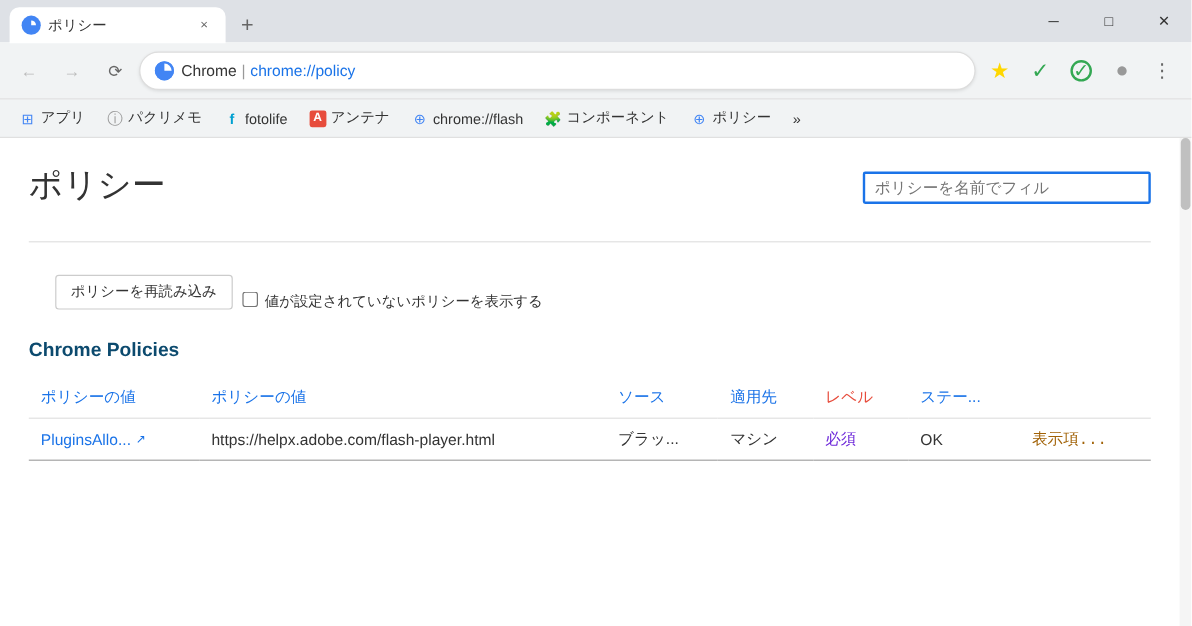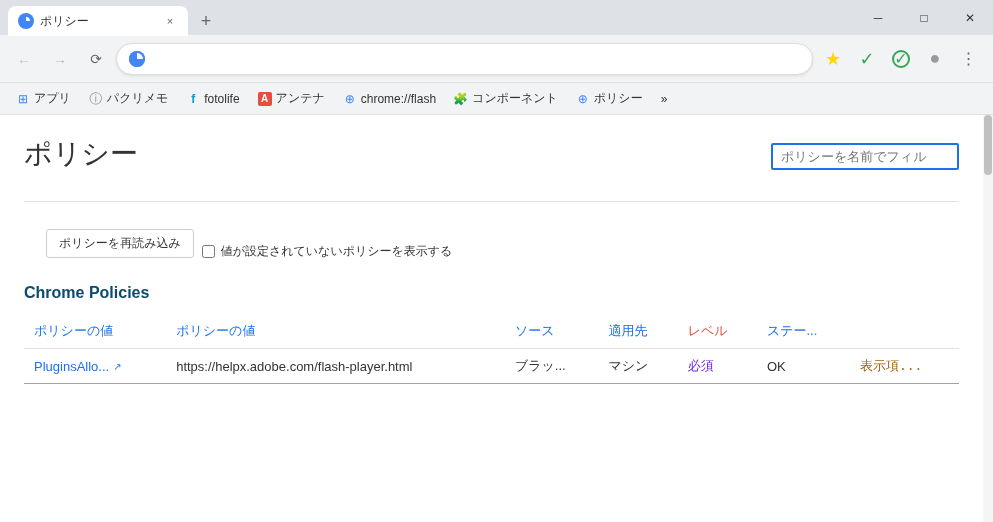--- a/index.html
+++ b/index.html
@@ -221,21 +221,21 @@
       border: 1px solid #ccc;
       border-radius: 3px;
       background: #fff;
       font-size: 12px;
       cursor: pointer;
       color: #333;
     }
 
     .checkbox-label {
       display: flex;
-      align-items: center;
+      align-items: flex-start;
       gap: 6px;
       font-size: 12px;
       color: #333;
       cursor: pointer;
       margin-top: 17px;
     }
     .checkbox-label input { cursor: pointer; }
 
     .section-title {
       font-size: 16px;
@@ -310,20 +310,23 @@
   <div class="nav-btn disabled">→</div>
   <div class="nav-btn">⟳</div>
 
   <div class="address-input-wrap">
     <div class="address-site-icon">
       <svg width="16" height="16" viewBox="0 0 16 16">
           <circle cx="8" cy="8" r="8" fill="#4285f4"></circle>
           <path d="M8 2 A6 6 0 0 1 14 8 L8 8 Z" fill="#fff"></path>
         </svg>
     </div>
+    <div class="address-text">
+      <span class="chrome-text">Chrome</span><span class="sep">|</span><span class="policy-path"><span>chrome://</span><span>policy</span></span>
+    </div>
   </div>
 
   <div class="toolbar-icons">
     <div class="toolbar-icon-btn">
       <span style="color:#ffd700; font-size:18px;">★</span>
     </div>
     <div class="toolbar-icon-btn">
       <span style="color:#34a853; font-size:18px;">✓</span>
     </div>
     <div class="toolbar-icon-btn">
@@ -371,21 +374,21 @@
     <span>»</span>
   </div>
 </div>
 
 <div class="main-content">
   <div class="content-area">
 
     <div style="display:flex; align-items:flex-start; justify-content:space-between; margin-bottom:0;">
       <h1 class="page-title">ポリシー</h1>
       <div style="margin-top:8px;">
-        <input type="text" style="border: 2px solid rgb(26, 115, 232); border-radius: 2px; padding: 4px 8px; font-size: 13px; width: 188px; outline: none; color: #0c4a6e;" placeholder="ポリシーを名前でフィル">
+        <input type="text" style="border: 2px solid rgb(26, 115, 232); border-radius: 2px; padding: 4px 8px; font-size: 13px; width: 240px; outline: none; color: #0c4a6e;" placeholder="ポリシーを名前でフィル">
       </div>
     </div>
 
     <div style="height:1px; background:#e0e0e0; margin: 12px 0 16px 0;"></div>
 
     <div class="buttons-row">
       <button class="action-btn">ポリシーを再読み込み</button>
       <label class="checkbox-label">
         <input type="checkbox" style="">
         <span>値が設定されていないポリシーを表示する</span>

